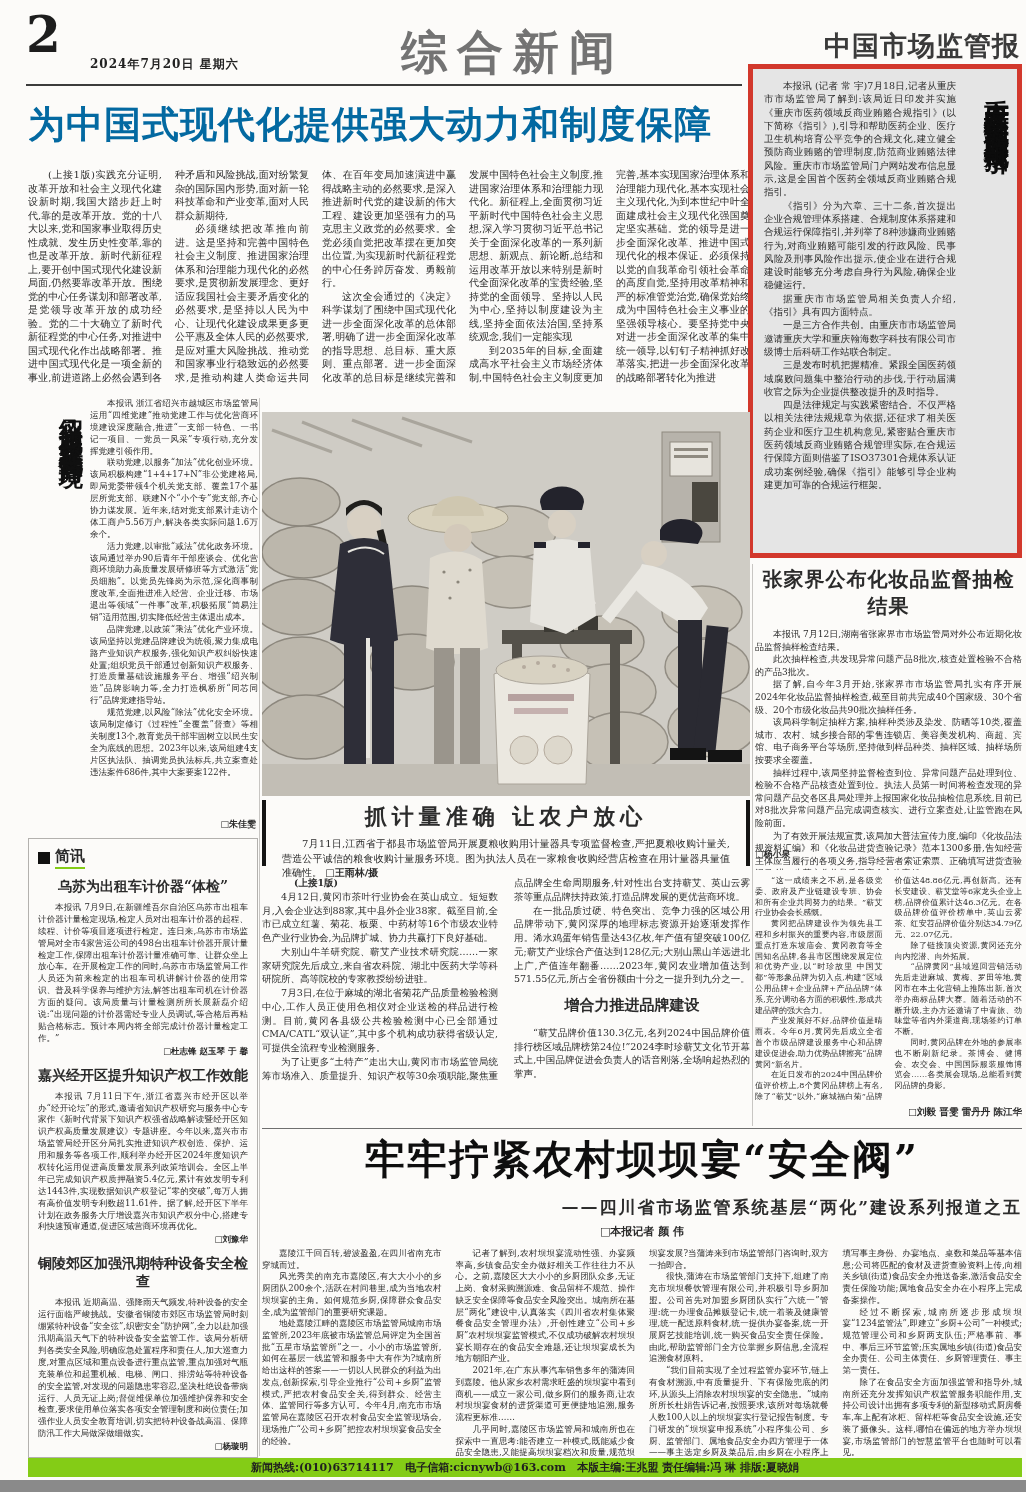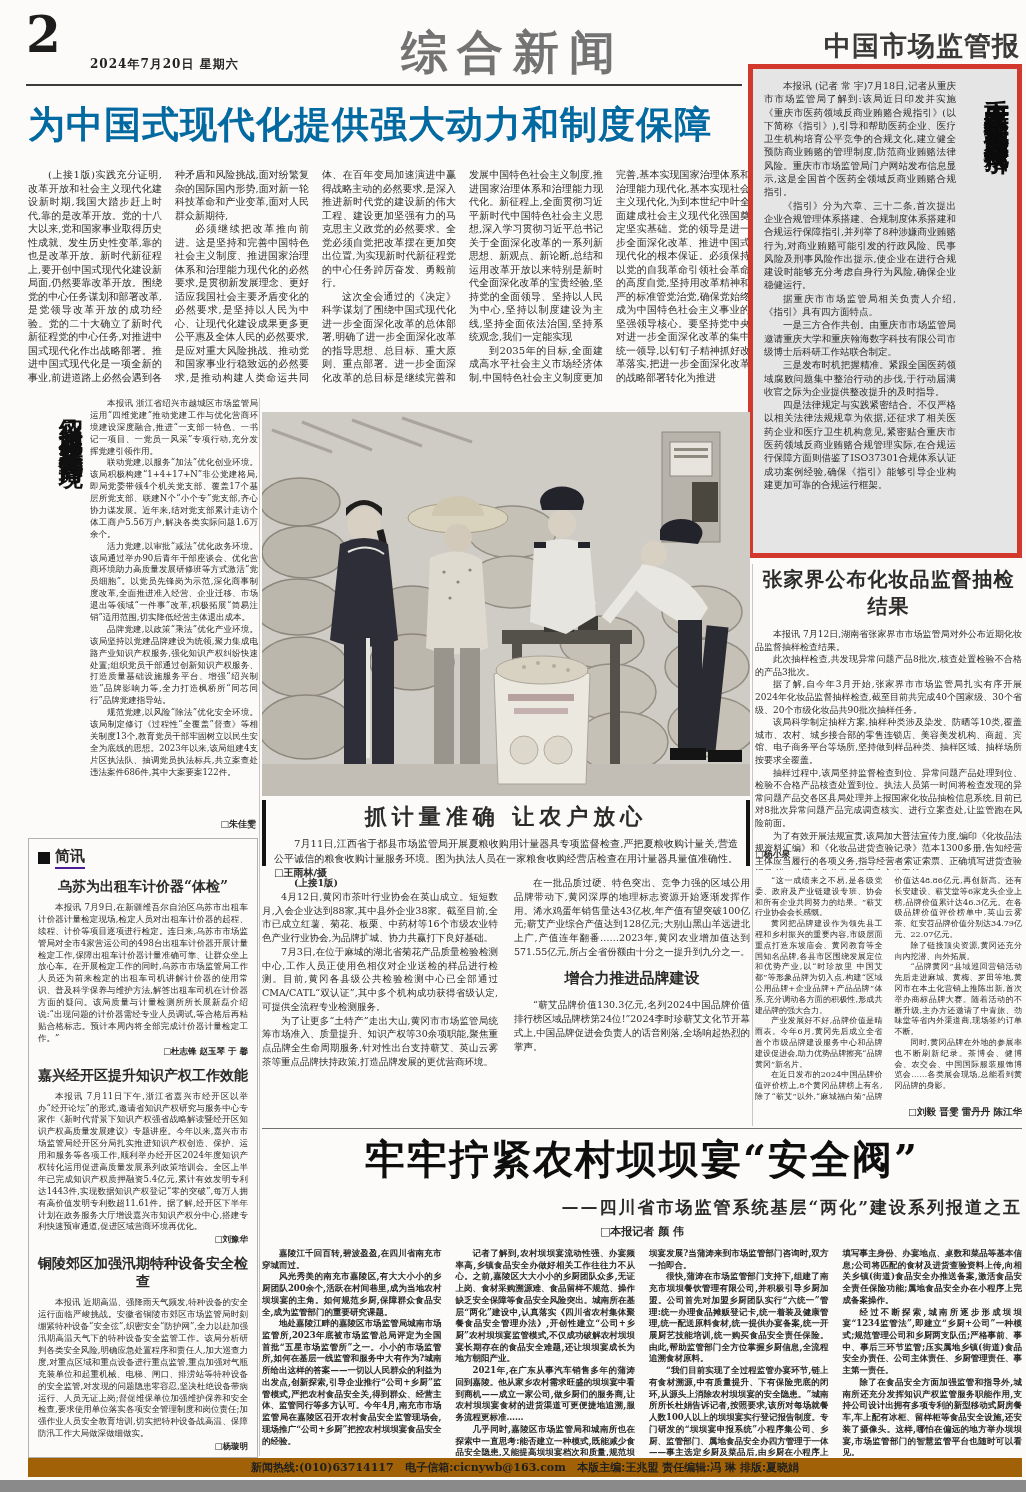--- a/index.html
+++ b/index.html
@@ -37,21 +37,21 @@
   .sx-headline{width:56px;writing-mode:vertical-rl;font-size:24px;font-weight:900;color:#101010;
                letter-spacing:3px;line-height:1.05;padding-top:2px;}
   .sx-body{flex:1;font-size:8.5px;line-height:1.4;text-align:justify;overflow:hidden;padding-left:6px;}
   .sx-byline{left:128px;top:818px;width:128px;text-align:right;font-size:9px;font-weight:700;}
 
   
   .photo{left:262px;top:412px;width:488px;height:384px;background:#d2cfc8;overflow:hidden;}
 
   
   .caption{left:262px;top:800px;width:488px;height:66px;border-left:4px solid #141414;
-           border-right:4px solid #141414;box-sizing:border-box;padding:2px 8px;}
+           border-right:4px solid #141414;box-sizing:border-box;padding:2px 16px;}
   .caption-title{text-align:center;font-size:22px;font-weight:900;letter-spacing:5px;margin:0 0 5px;}
   .caption-text{font-size:10px;line-height:1.45;text-align:justify;text-indent:2em;}
   .credit{font-weight:700;white-space:nowrap;}
 
   
   .zjj{left:755px;top:564px;width:267px;height:306px;overflow:hidden;}
   .zjj-headline{text-align:center;font-size:20px;font-weight:900;letter-spacing:1px;margin:2px 0 8px;}
   .zjj-body{font-size:9px;line-height:1.4;text-align:justify;}
   .zjj-byline{left:755px;top:848px;width:267px;text-align:left;font-size:9px;font-weight:700;}
 
@@ -62,40 +62,40 @@
   .hg-sub{font-size:15px;font-weight:900;text-align:center;margin:9px 0;}
   .hg-right{left:755px;top:876px;width:267px;height:228px;column-count:2;column-gap:12px;
             font-size:8px;line-height:1.35;text-align:justify;overflow:hidden;}
   .hg-byline{left:755px;top:1106px;width:267px;text-align:right;font-size:9.5px;font-weight:700;}
 
   
   .briefs{left:28px;top:838px;width:230px;height:620px;border:1px solid #b3b1ae;
           box-sizing:border-box;padding:8px 9px;overflow:hidden;}
   .briefs-header{display:flex;align-items:center;gap:5px;margin-bottom:4px;}
   .briefs-flag{width:12px;height:12px;background:#111;}
-  .briefs-label{font-size:15px;font-weight:900;border-bottom:2px solid #4c1d95;padding-bottom:1px;}
+  .briefs-label{font-size:15px;font-weight:900;border-bottom:2px solid #84cc16;padding-bottom:1px;}
   .brief-headline{text-align:center;font-size:14px;font-weight:900;margin:9px 0 6px;}
   .brief-body{font-size:8.5px;line-height:1.4;text-align:justify;}
   .brief-byline{text-align:right;font-size:8.5px;font-weight:700;margin-top:1px;}
 
   
   .vr1{left:259px;top:398px;width:1px;height:1058px;background:#c8c6c3;}
   .vr2{left:752px;top:564px;width:1px;height:562px;background:#c8c6c3;}
   .hr2{left:262px;top:1128px;width:760px;height:1px;background:#6f6f6f;}
 
   
   .bb{left:262px;top:1132px;width:760px;height:324px;overflow:hidden;}
   .bb-headline{text-align:center;font-size:40px;font-weight:900;letter-spacing:2px;margin:0;color:#0e0e0e;}
   .bb-subtitle{text-align:right;font-size:17px;font-weight:700;letter-spacing:2px;margin:9px 0 5px;}
   .bb-byline{text-align:center;font-size:11px;font-weight:700;margin:0 0 9px;}
   .bb-cols{column-count:4;column-gap:14px;font-size:8.5px;line-height:1.38;
-           text-align:justify;height:214px;overflow:hidden;font-weight:bold;}
-
-  
-  .footer-strip{left:28px;top:1458px;width:994px;height:19px;background:#a16207;
+           text-align:justify;height:214px;overflow:hidden;}
+
+  
+  .footer-strip{left:28px;top:1458px;width:994px;height:19px;background:#84cc16;
                 text-align:center;font-size:11px;font-weight:700;line-height:19px;color:#1f1f1f;}
   .bottom-bar{left:0;top:1480px;width:1026px;height:12px;background:#8a8a8a;}
 </style>
 </head>
 <body>
 
 <div class="page">
 
   <div class="abs page-num">2</div>
   <div class="abs date">2024年7月20日 星期六</div>
@@ -260,20 +260,21 @@
       <p>该局科学制定抽样方案,抽样种类涉及染发、防晒等10类,覆盖城市、农村、城乡接合部的零售连锁店、美容美发机构、商超、宾馆、电子商务平台等场所,坚持做到样品种类、抽样区域、抽样场所按要求全覆盖。</p>
       <p>抽样过程中,该局坚持监督检查到位、异常问题产品处理到位、检验不合格产品核查处置到位。执法人员第一时间将检查发现的异常问题产品交各区县局处理并上报国家化妆品抽检信息系统,目前已对8批次异常问题产品完成调查核实、进行立案查处,让监管跑在风险前面。</p>
       <p>为了有效开展法规宣贯,该局加大普法宣传力度,编印《化妆品法规资料汇编》和《化妆品进货查验记录》范本1300多册,告知经营主体应当履行的各项义务,指导经营者索证索票、正确填写进货查验记录,进一步落实化妆品质量安全主体责任。</p>
     </div>
   </div>
   <div class="abs zjj-byline">□杨小泉</div>
 
   <div class="abs hg-mid">
     <p class="hg-lead">(上接1版)</p>
     <p>4月12日,黄冈市茶叶行业协会在英山成立。短短数月,入会企业达到88家,其中县外企业38家。截至目前,全市已成立红薯、菊花、板栗、中药材等16个市级农业特色产业行业协会,为品牌扩城、协力共赢打下良好基础。</p>
+    <p>大别山牛羊研究院、蕲艾产业技术研究院……一家家研究院先后成立,来自省农科院、湖北中医药大学等科研院所、高等院校的专家教授纷纷进驻。</p>
     <p>7月3日,在位于麻城的湖北省菊花产品质量检验检测中心,工作人员正使用色相仪对企业送检的样品进行检测。目前,黄冈各县级公共检验检测中心已全部通过CMA/CATL“双认证”,其中多个机构成功获得省级认定,可提供全流程专业检测服务。</p>
     <p>为了让更多“土特产”走出大山,黄冈市市场监管局统筹市场准入、质量提升、知识产权等30余项职能,聚焦重点品牌全生命周期服务,针对性出台支持蕲艾、英山云雾茶等重点品牌扶持政策,打造品牌发展的更优营商环境。</p>
     <p>在一批品质过硬、特色突出、竞争力强的区域公用品牌带动下,黄冈深厚的地理标志资源开始逐渐发挥作用。浠水鸡蛋年销售量达43亿枚,年产值有望突破100亿元;蕲艾产业综合产值达到128亿元;大别山黑山羊远进北上广,产值连年翻番……2023年,黄冈农业增加值达到571.55亿元,所占全省份额由十分之一提升到九分之一。</p>
     <h3 class="hg-sub">增合力推进品牌建设</h3>
     <p>“蕲艾品牌价值130.3亿元,名列2024中国品牌价值排行榜区域品牌榜第24位!”2024李时珍蕲艾文化节开幕式上,中国品牌促进会负责人的话音刚落,全场响起热烈的掌声。</p>
   </div>
 
   <div class="abs hg-right">
     <p>“这一成绩来之不易,是各级党委、政府及产业链建设专班、协会和所有企业共同努力的结果。”蕲艾行业协会会长感慨。</p>
     <p>黄冈把品牌建设作为领先县工程和乡村振兴的重要内容,市级层面重点打造东坡庙会、黄冈教育等全国知名品牌,各县市区围绕发展定位和优势产业,以“时珍故里 中国艾都”等形象品牌为切入点,构建“区域公用品牌+企业品牌+产品品牌”体系,充分调动各方面的积极性,形成共建品牌的强大合力。</p>

